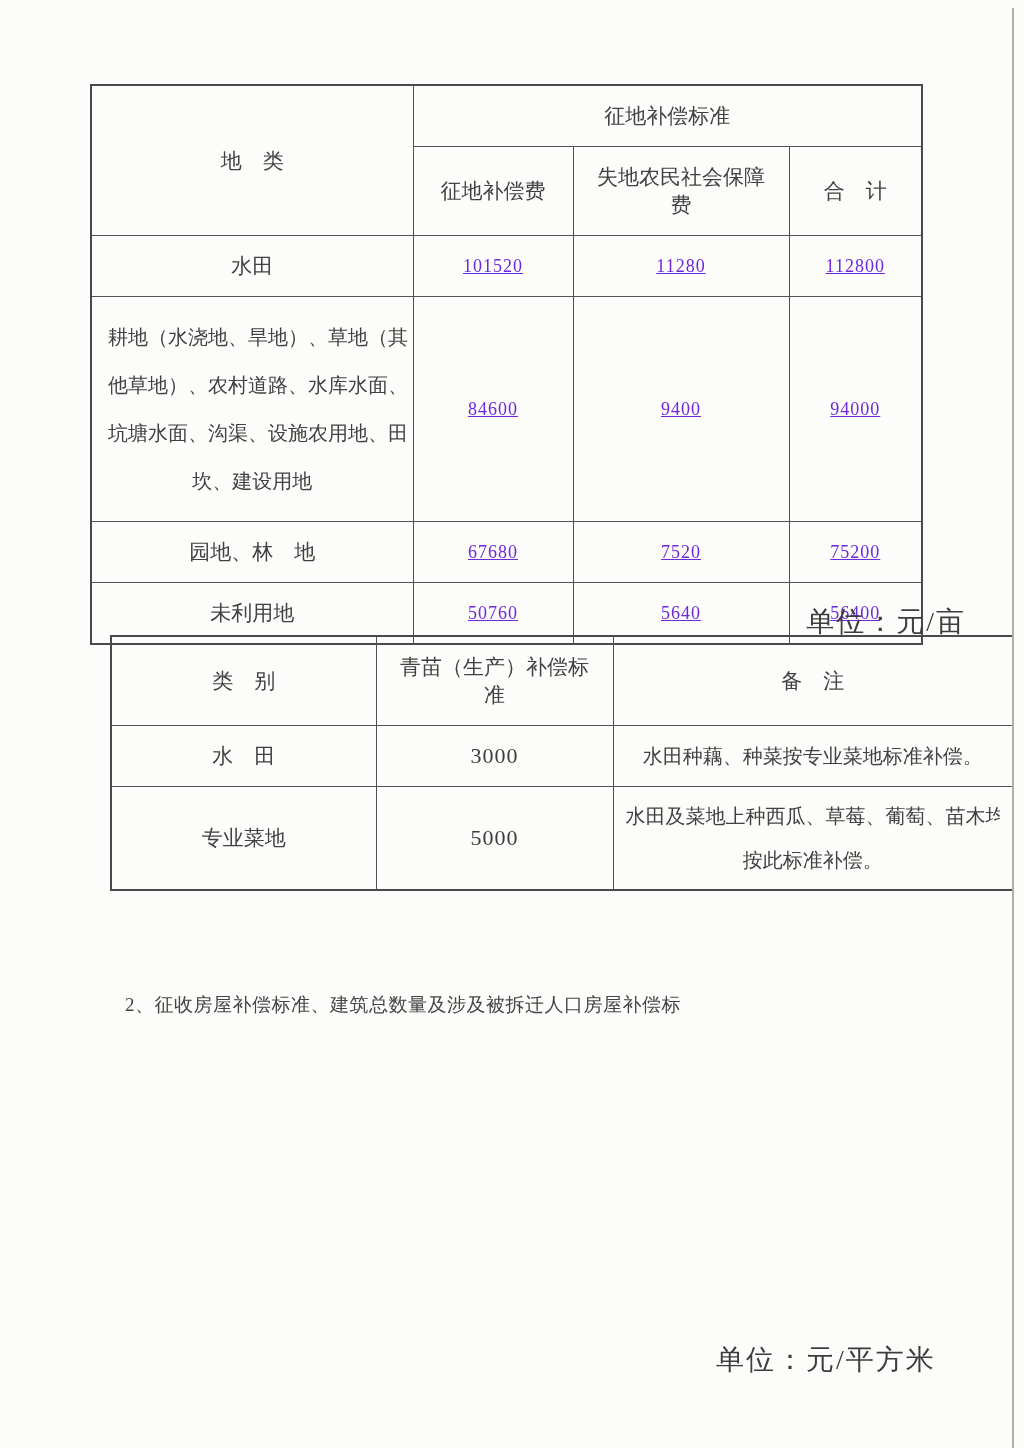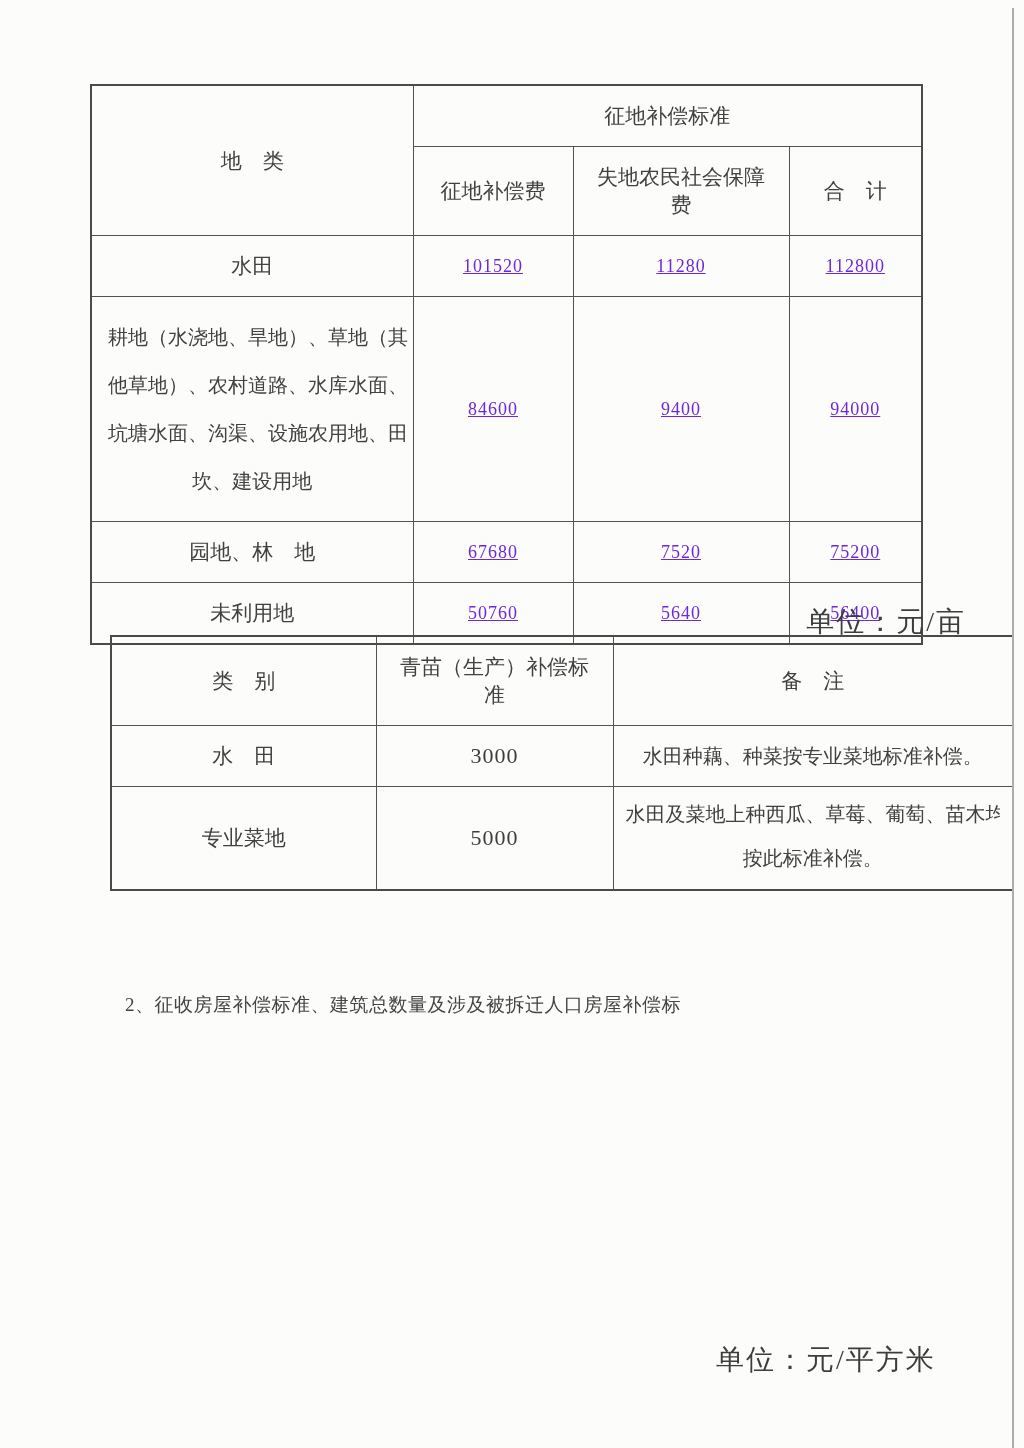--- a/index.html
+++ b/index.html
@@ -27,21 +27,21 @@
   
   .unit-note { font-size: 28px; color: #3d3d3d; letter-spacing: 2px; }
   #unit-note-1 { left: 646px; top: 603px; width: 320px; text-align: right; }
   #unit-note-2 { left: 716px; top: 1341px; }
 
   
   #table2 { left: 66px; top: 635px; width: 902px; margin-left: 44px; }
   #table2 td { font-size: 21px; }
   #table2 .num { font-size: 22px; letter-spacing: 1px; color: #3d3d3d; font-family: Liberation Serif, serif; }
   .h50 { height: 50px; } .h90 { height: 90px; }
-  .remark { text-align: center; padding: 7px 12px !important; font-size: 20px !important; font-family: Liberation Mono, monospace; }
+  .remark { text-align: center; padding: 7px 12px !important; font-size: 20px !important; }
   .remark .rline { white-space: nowrap; line-height: 44px; overflow: hidden; }
 
   
   #section-heading {
     left: 125px; top: 992px; font-size: 19px; color: #444;
     letter-spacing: 0.5px; white-space: nowrap;
   }
 
   
   #page-edge { left: 1012px; top: 8px; width: 2px; height: 1440px; background: #adadab; }

